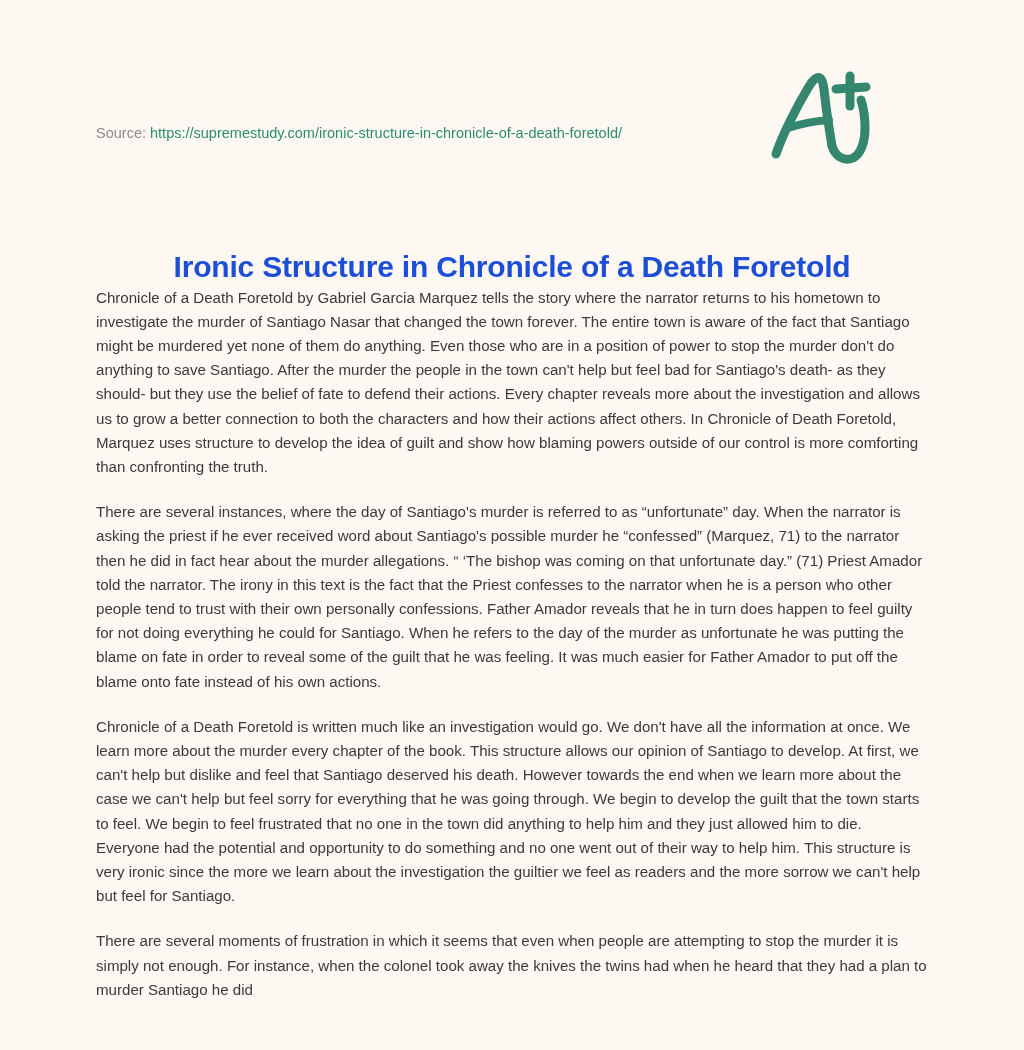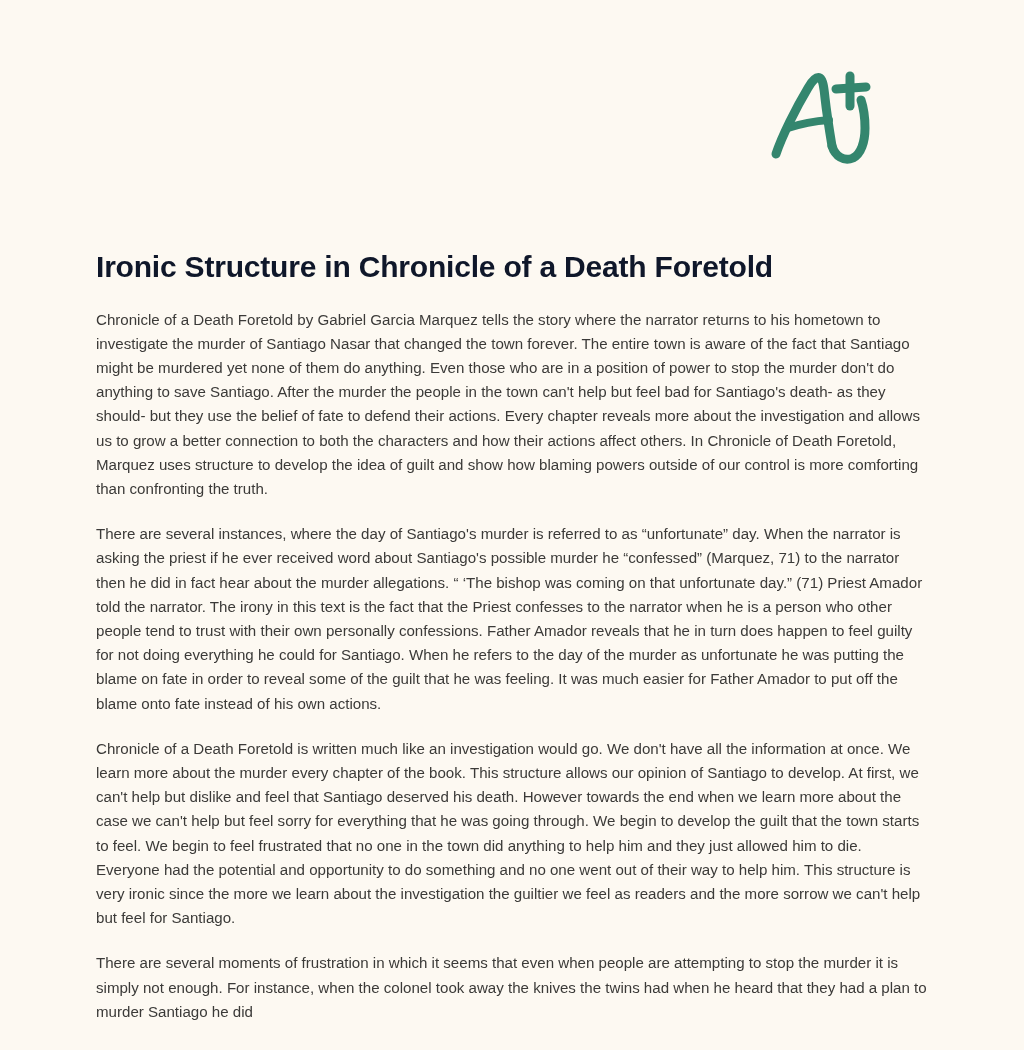--- a/index.html
+++ b/index.html
@@ -64,42 +64,46 @@
 
   
   .article {
     padding: 0 16px;
   }
   .article-title {
     margin: 48px 0 0 0;
     font-size: 30px;
     font-weight: bold;
     line-height: 1.25;
-    color: #0f172a;
+    color: #1d4ed8;
     letter-spacing: -0.2px;
+    text-align: center;
   }
   .body-copy {
-    margin-top: 22px;
   }
   .body-copy p {
     margin: 0 0 21px 0;
     font-size: 15.1px;
     line-height: 24.2px;
     color: #3b3a38;
     text-align: left;
   }
 </style>
 </head>
 <body>
 
 <div class="page">
 
   <div class="header">
 
 
+    <div class="source-line">
+      <span class="source-label">Source:</span>
+      <span class="source-url">https://supremestudy.com/ironic-structure-in-chronicle-of-a-death-foretold/</span>
+    </div>
 
     <div class="logo">
       <svg viewBox="0 0 120 120" xmlns="http://www.w3.org/2000/svg">
         <g fill="none" stroke="#34866e" stroke-linecap="round" stroke-linejoin="round">
 
           <path d="M14 96 C 20 78, 34 50, 46 30 C 50 23, 54 18, 58 20 C 61 22, 62 30, 63 40 C 65 58, 68 76, 70 88" stroke-width="9"></path>
 
           <path d="M26 70 C 38 66, 54 63, 67 62" stroke-width="8"></path>
 
           <path d="M70 88 C 73 98, 82 104, 91 100 C 99 96, 103 84, 103 70 C 103 58, 101 48, 99 42" stroke-width="9"></path>

